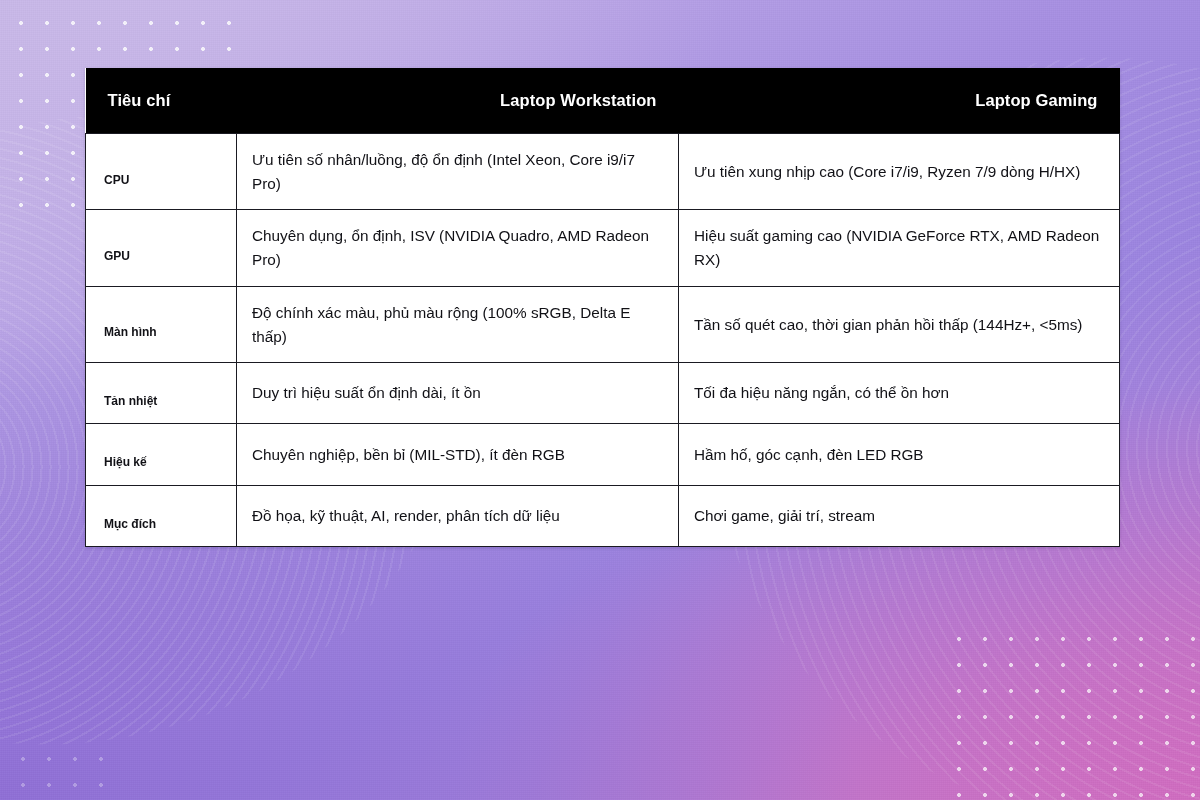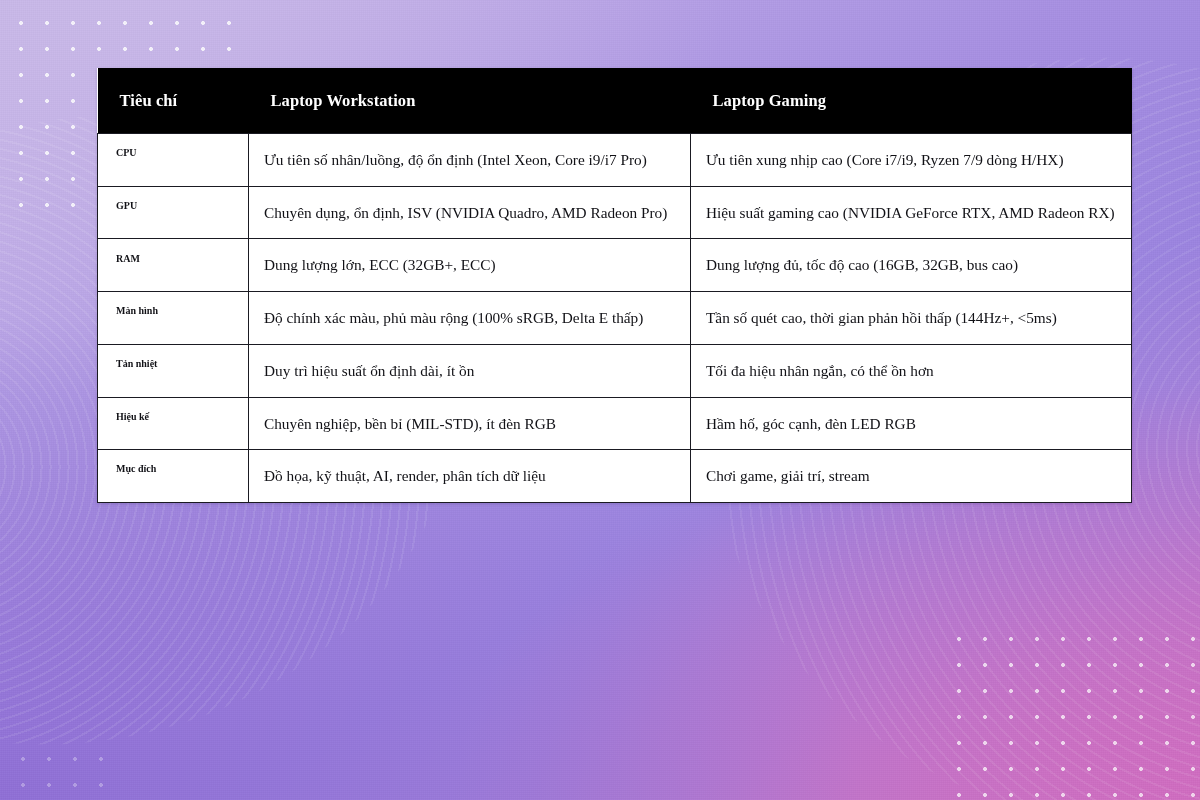--- a/index.html
+++ b/index.html
@@ -95,24 +95,23 @@
     inset: 0;
     opacity: 0.30;
     background-image:
       repeating-linear-gradient(0deg, rgba(255,255,255,0.05) 0px, rgba(255,255,255,0.05) 1px, rgba(0,0,0,0.035) 1px, rgba(0,0,0,0.035) 2px),
       repeating-linear-gradient(90deg, rgba(255,255,255,0.04) 0px, rgba(255,255,255,0.04) 1px, rgba(0,0,0,0.03) 1px, rgba(0,0,0,0.03) 2px);
   }
 
   
   #table-wrap {
     position: absolute;
-    left: 97px;
+    left: 85px;
     top: 68px;
     width: 1034px;
-    font-family: Liberation Serif, serif;
   }
   table.cmp {
     width: 100%;
     border-collapse: collapse;
     background: #ffffff;
     table-layout: fixed;
     box-shadow: 0 1px 3px rgba(40,20,70,0.18);
   }
   table.cmp col.c-crit { width: 151px; }
   table.cmp col.c-ws   { width: 442px; }
@@ -122,32 +121,32 @@
     background: #000000;
     color: #ffffff;
     font-size: 16.5px;
     font-weight: bold;
     height: 65px;
     padding: 0 22px;
     border: none;
     letter-spacing: 0.1px;
   }
   thead th.h-crit { text-align: left; }
-  thead th.h-col  { text-align: left; }
+  thead th.h-col  { text-align: right; }
 
   tbody td {
     border: 1.5px solid #1a1a22;
     vertical-align: middle;
     color: #111116;
     background: #ffffff;
   }
   tbody td.crit {
-    font-size: 10px;
+    font-size: 12px;
     font-weight: bold;
-    padding: 0 16px 14px 18px;
+    padding: 30px 16px 14px 18px;
     line-height: 1.35;
   }
   tbody td.val {
     font-size: 15.3px;
     font-weight: normal;
     padding: 14px 14px 14px 15px;
     line-height: 1.55;
   }
 </style>
 </head>
@@ -182,33 +181,28 @@
           <td class="crit">CPU</td>
           <td class="val">Ưu tiên số nhân/luồng, độ ổn định (Intel Xeon, Core i9/i7 Pro)</td>
           <td class="val">Ưu tiên xung nhịp cao (Core i7/i9, Ryzen 7/9 dòng H/HX)</td>
         </tr>
         <tr>
           <td class="crit">GPU</td>
           <td class="val">Chuyên dụng, ổn định, ISV (NVIDIA Quadro, AMD Radeon Pro)</td>
           <td class="val">Hiệu suất gaming cao (NVIDIA GeForce RTX, AMD Radeon RX)</td>
         </tr>
         <tr>
-          <td class="crit">RAM</td>
-          <td class="val">Dung lượng lớn, ECC (32GB+, ECC)</td>
-          <td class="val">Dung lượng đủ, tốc độ cao (16GB, 32GB, bus cao)</td>
-        </tr>
-        <tr>
           <td class="crit">Màn hình</td>
           <td class="val">Độ chính xác màu, phủ màu rộng (100% sRGB, Delta E thấp)</td>
           <td class="val">Tần số quét cao, thời gian phản hồi thấp (144Hz+, &lt;5ms)</td>
         </tr>
         <tr>
           <td class="crit">Tản nhiệt</td>
           <td class="val">Duy trì hiệu suất ổn định dài, ít ồn</td>
-          <td class="val">Tối đa hiệu nhân ngắn, có thể ồn hơn</td>
+          <td class="val">Tối đa hiệu năng ngắn, có thể ồn hơn</td>
         </tr>
         <tr>
           <td class="crit">Hiệu kế</td>
           <td class="val">Chuyên nghiệp, bền bỉ (MIL-STD), ít đèn RGB</td>
           <td class="val">Hầm hố, góc cạnh, đèn LED RGB</td>
         </tr>
         <tr>
           <td class="crit">Mục đích</td>
           <td class="val">Đồ họa, kỹ thuật, AI, render, phân tích dữ liệu</td>
           <td class="val">Chơi game, giải trí, stream</td>

